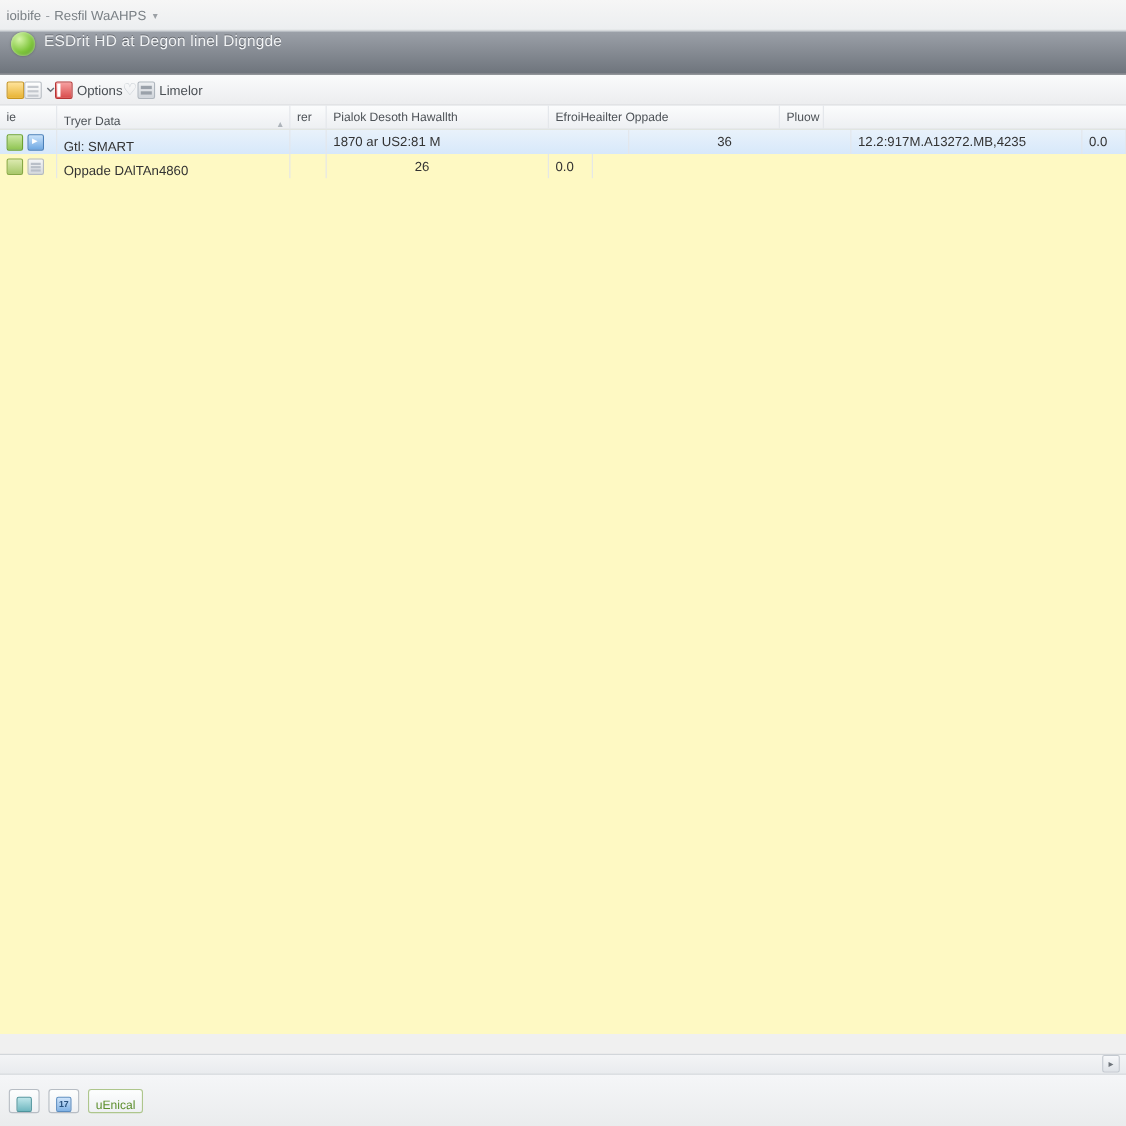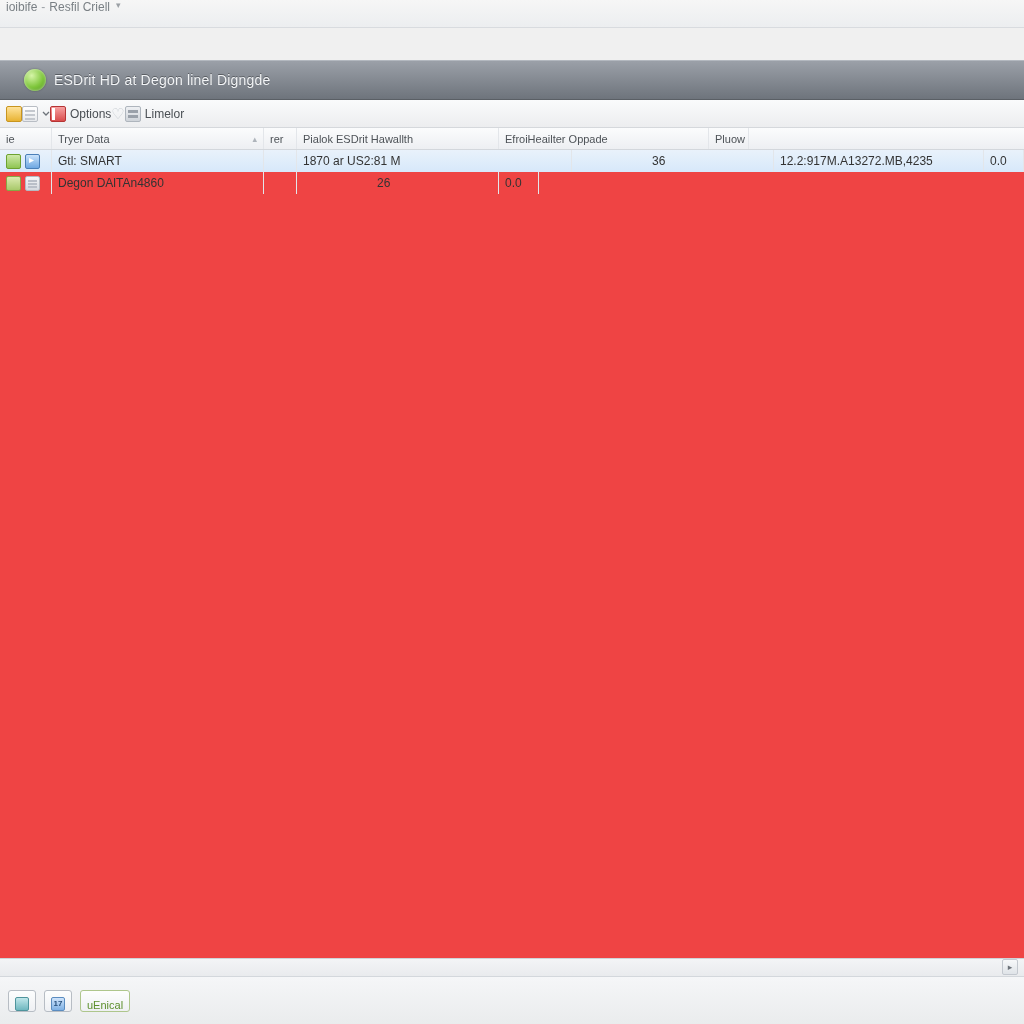--- a/index.html
+++ b/index.html
@@ -10,38 +10,36 @@
     width: 1024px;
     height: 1024px;
     overflow: hidden;
     color: #333;
   }
   .titlebar {
     height: 28px;
     background: linear-gradient(#f6f6f6, #eceef0);
     border-bottom: 1px solid #d8dbdf;
     display: flex;
-    align-items: flex-start;
+    align-items: center;
     padding: 0 6px;
     color: #7a8085;
     gap: 4px;
   }
   .titlebar .dash { color: #9ba0a5; }
   .titlebar .chev { font-size: 9px; color: #9ba0a5; margin-left: 2px; }
   .header-band {
     height: 40px;
     background: linear-gradient(#9ba0a8, #6e747c);
     display: flex;
-    align-items: center;
-    padding: 0 24px;
+    padding: 0 10px;
     gap: 8px;
     color: #f2f4f6;
     border-top: 1px solid #b3b8bf;
     border-bottom: 1px solid #5a5f65;
-    margin-top: 32px;
   }
   .app-orb {
     width: 22px; height: 22px; border-radius: 50%;
     background: radial-gradient(circle at 35% 30%, #d6f5a8, #7fc63c 55%, #4e8f1d);
     box-shadow: inset 0 0 3px rgba(255,255,255,.6), 0 0 2px rgba(0,0,0,.35);
     flex-shrink: 0;
   }
   .header-title {
     font-size: 14px;
     text-shadow: 0 -1px 0 rgba(0,0,0,.35);
@@ -78,28 +76,28 @@
     font-size: 11px;
     color: #4d5257;
   }
   .grid-header .col, .row .cell {
     border-right: 1px solid #e3e6ea;
     display: flex; align-items: center;
     padding: 0 6px;
     overflow: hidden; white-space: nowrap;
   }
   .col.c0, .cell.c0 { width: 52px; flex:none; justify-content:flex-start; gap:4px;align-items:center; }
-  .col.c1, .cell.c1 { width: 212px; flex:none; }
+  .col.c1, .cell.c1 { width: 212px; flex:none;align-items:flex-end; }
   .col.c2, .cell.c2 { width: 33px;  flex:none; }
   .col.c3, .cell.c3 { width: 275px; flex:none; }
   .col.c4, .cell.c4 { width: 202px; flex:none; justify-content:flex-start; }
   .col.c5, .cell.c5 { width: 210px; flex:none; }
   .col.c6, .cell.c6 { width: 40px;  flex:none; }
   .grid-header .sort { margin-left:auto; color:#aeb4bb; font-size:9px; }
-  .grid-body { background:#ef4444; height: 822px; }
+  .grid-body { background:#fef9c3; height: 822px; }
   .row { display:flex; height:22px; font-size:12px; color:#333; align-items:center; }
   .row.selected { background: linear-gradient(#e9f2fb, #d7e8fa); }
   .row .cell { height:100%; }
   .cell.c4 { padding-left: 80px; }
   .row-ico {
     width:15px;height:15px;border-radius:2px;display:inline-block;flex-shrink:0;
   }
   .row-ico.green { background: linear-gradient(#cfe9a8,#8fc552); border:1px solid #6da22f; }
   .row-ico.green2 { background: linear-gradient(#dceab0,#a8c96a); border:1px solid #86a845; }
   .row-ico.blue { background: linear-gradient(#c9e2fb,#6fa8e2); border:1px solid #4a7fb8; position:relative; }
@@ -145,21 +143,21 @@
   .sb-ico-sq.teal{background:linear-gradient(#bfe6ea,#6fb7bf);border:1px solid #4e949c;}
   .sb-ico-sq.blue{background:linear-gradient(#cfe4fb,#7fb1e4);border:1px solid #5a8cc0;position:relative;}
   .sb-ico-sq.blue::after{content:"17";position:absolute;inset:0;display:flex;align-items:center;justify-content:center;font-size:8px;color:#29527e;font-weight:600;}
 </style>
 </head>
 <body>
 
 <div class="titlebar">
   <span>ioibife</span>
   <span class="dash">-</span>
-  <span>Resfil Criell</span>
+  <span>Resfil WaAHPS</span>
   <span class="chev">▾</span>
 </div>
 
 <div class="header-band">
   <span class="app-orb"></span>
   <span class="header-title">ESDrit HD at Degon linel Digngde</span>
 </div>
 
 <div class="toolbar">
   <span class="tb-item">
@@ -191,21 +189,21 @@
       <span>ie</span>
     </div>
   <div class="col c1">
     <span>Tryer Data</span>
       <span class="sort">▴</span>
   </div>
   <div class="col c2">
       <span>rer</span>
     </div>
   <div class="col c4">
-      <span>Pialok ESDrit Hawallth</span>
+      <span>Pialok Desoth Hawallth</span>
     </div>
   <div class="col c5">
       <span>EfroiHeailter Oppade</span>
     </div>
   <div class="col c6">
       <span>Pluow</span>
     </div>
 </div>
 
 <div class="grid-body">
@@ -230,21 +228,21 @@
     <div class="cell c6">
         <span>0.0</span>
       </div>
   </div>
   <div class="row">
     <div class="cell c0">
       <span class="row-ico green2"></span>
       <span class="row-ico grey"></span>
     </div>
     <div class="cell c1">
-      <span>Degon DAlTAn4860</span>
+      <span>Oppade DAlTAn4860</span>
     </div>
     <div class="cell c2"></div>
     <div class="cell c4">
         <span>26</span>
       </div>
     <div class="cell c6">
         <span>0.0</span>
       </div>
   </div>
 </div>

